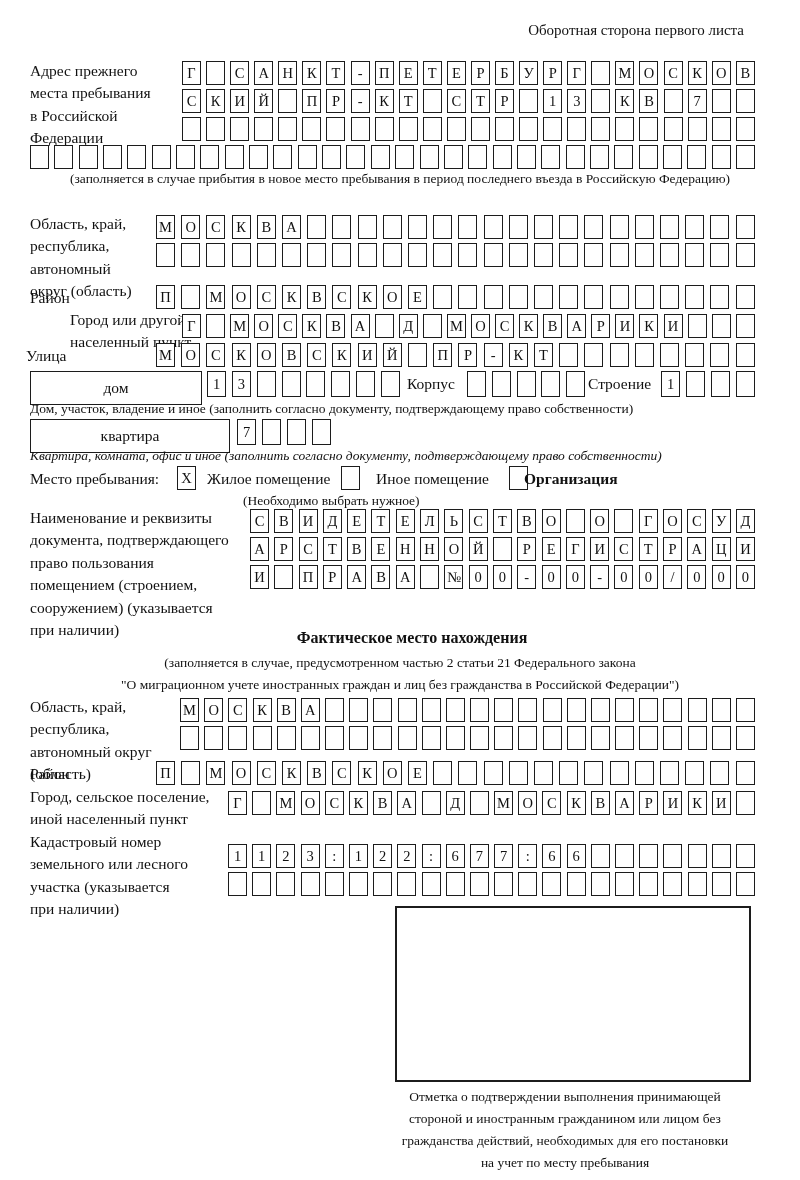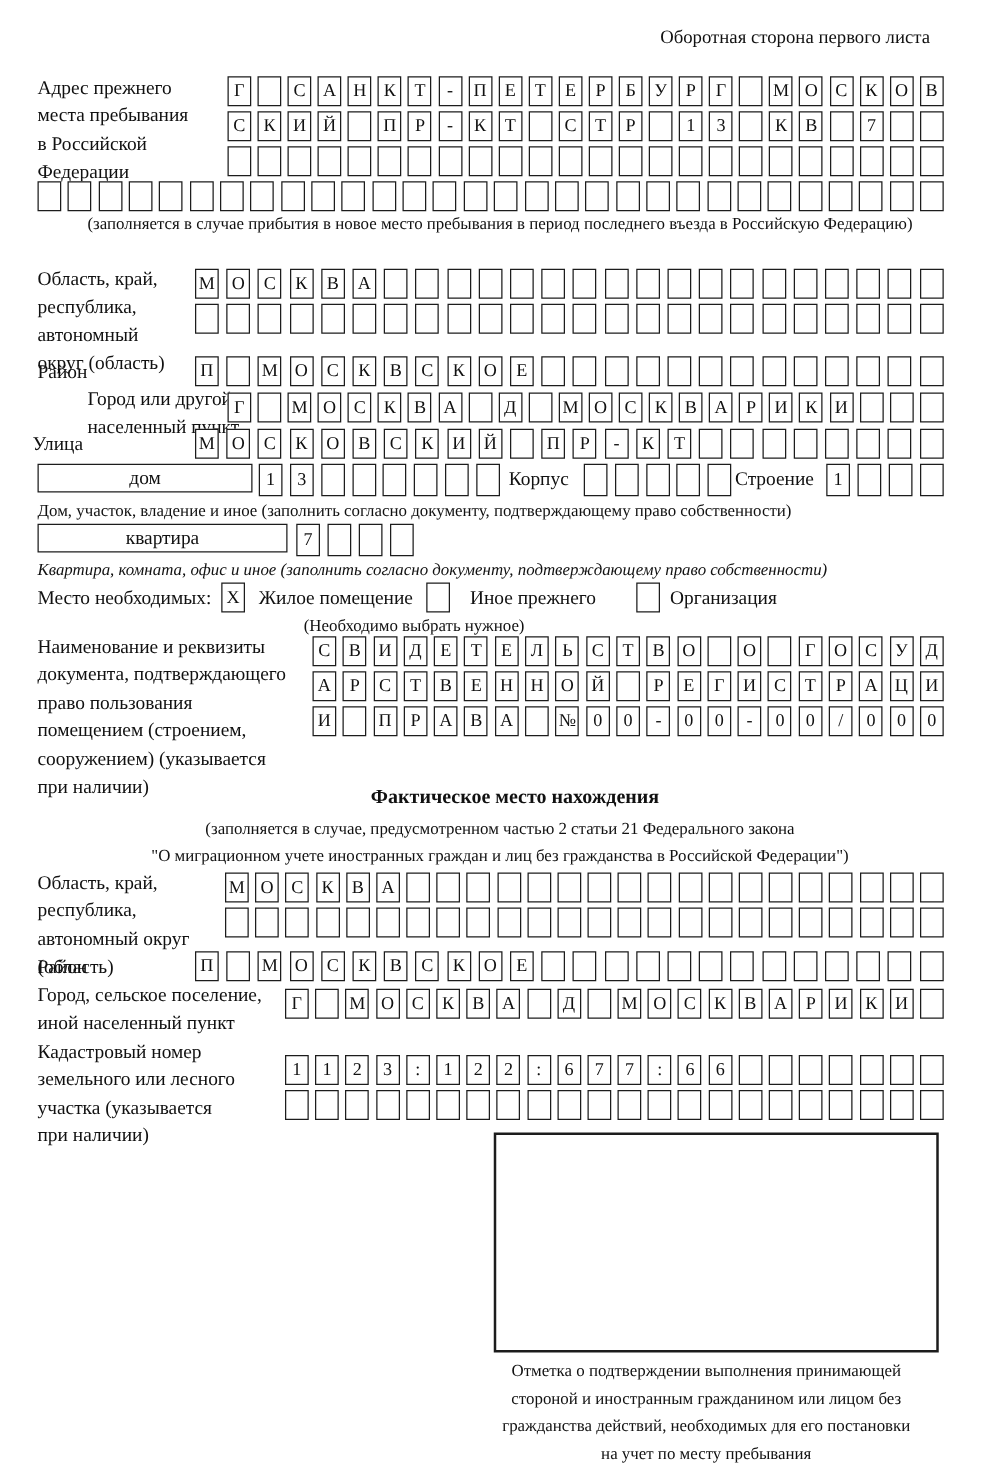--- a/index.html
+++ b/index.html
@@ -7,21 +7,21 @@
         font-family:"Liberation Serif","DejaVu Serif",serif;overflow:hidden;}
   .abs{position:absolute;}
   .lbl{font-size:15.5px;line-height:22.4px;white-space:pre-line;}
   .cap{font-size:13.5px;}
   .ttl{font-weight:bold;font-size:16px;text-align:center;width:100%;}
   .center{text-align:center;width:100%;}
   .cellrow{display:flex;justify-content:space-between;}
   .cell{width:19px;height:24px;box-sizing:border-box;border:1.7px solid #1c1c1c;
         display:flex;align-items:center;justify-content:center;
         font-size:14.5px;background:#fff;flex:0 0 auto;}
-  .bigbox{box-sizing:border-box;border:1.7px solid #1c1c1c;height:23px;
+  .bigbox{box-sizing:border-box;border:1.7px solid #1c1c1c;height:34px;
           display:flex;align-items:center;justify-content:center;font-size:15.5px;}
   .cellrow.h26 .cell{height:26px;}
   .stamp{box-sizing:border-box;border:2px solid #1c1c1c;background:#fff;}
   .prewrap{white-space:pre-line;}
 </style>
 </head>
 <body>
 
 <div id="page">
 
@@ -316,27 +316,27 @@
 
   <div class="abs cap" style="left:30px;top:401px;">Дом, участок, владение и иное (заполнить согласно документу, подтверждающему право собственности)</div>
   <div class="abs cellrow h26" style="left:237px;top:419px;width:94px;">
       <div class="cell">7</div>
       <div class="cell"></div>
       <div class="cell"></div>
       <div class="cell"></div>
     </div>
   <div class="abs cap" style="left:30px;top:448px;font-style:italic;">Квартира, комната, офис и иное (заполнить согласно документу, подтверждающему право собственности)</div>
 
-  <div class="abs lbl" style="left:30px;top:468px;">Место необходимых:</div>
+  <div class="abs lbl" style="left:30px;top:468px;">Место пребывания:</div>
   <div class="abs cell" style="left:177px;top:466px;">X</div>
   <div class="abs lbl" style="left:207px;top:468px;">Жилое помещение</div>
   <div class="abs cell" style="left:341px;top:466px;"></div>
-  <div class="abs lbl" style="left:376px;top:468px;">Иное прежнего</div>
+  <div class="abs lbl" style="left:376px;top:468px;">Иное помещение</div>
   <div class="abs cell" style="left:509px;top:466px;"></div>
-  <div class="abs lbl" style="left:536px;top:468px;">Организация</div>
+  <div class="abs lbl" style="left:524px;top:468px;font-weight:bold;">Организация</div>
   <div class="abs cap" style="left:243px;top:493px;">(Необходимо выбрать нужное)</div>
 
   <div class="abs lbl" style="left:30px;top:507px;">Наименование и реквизиты
 документа, подтверждающего
 право пользования
 помещением (строением,
 сооружением) (указывается
 при наличии)</div>
   <div class="abs cellrow" style="left:250px;top:509px;width:505px;">
       <div class="cell">С</div>

